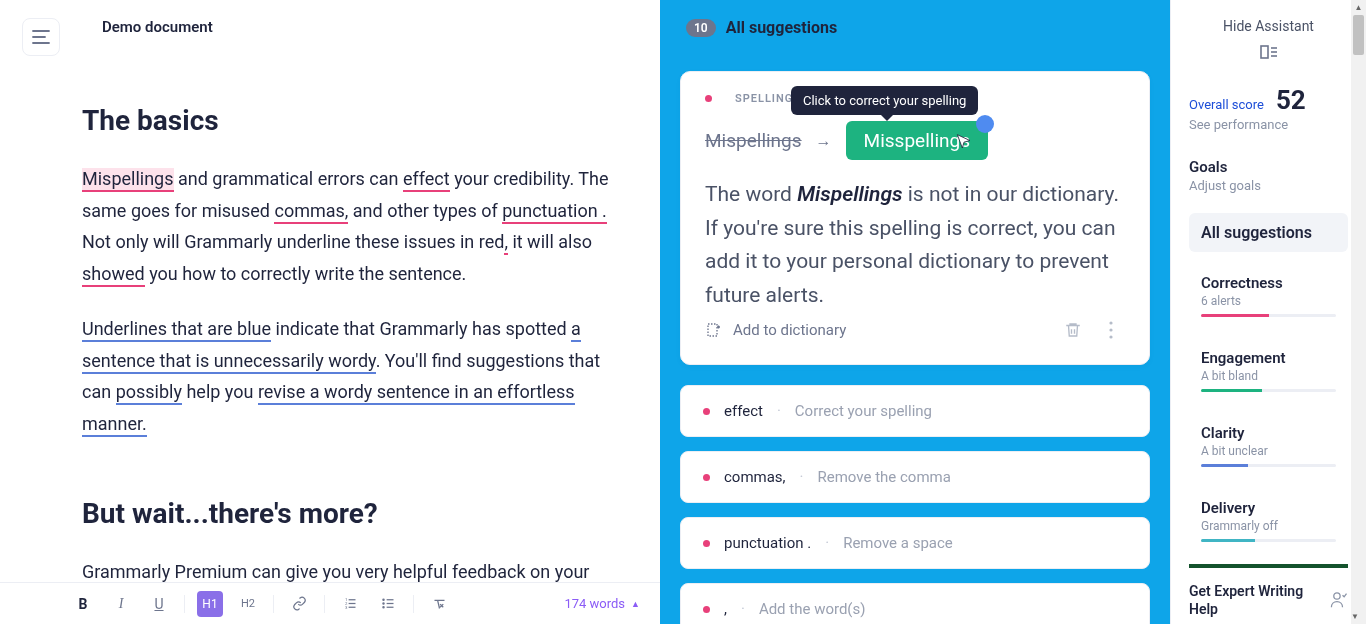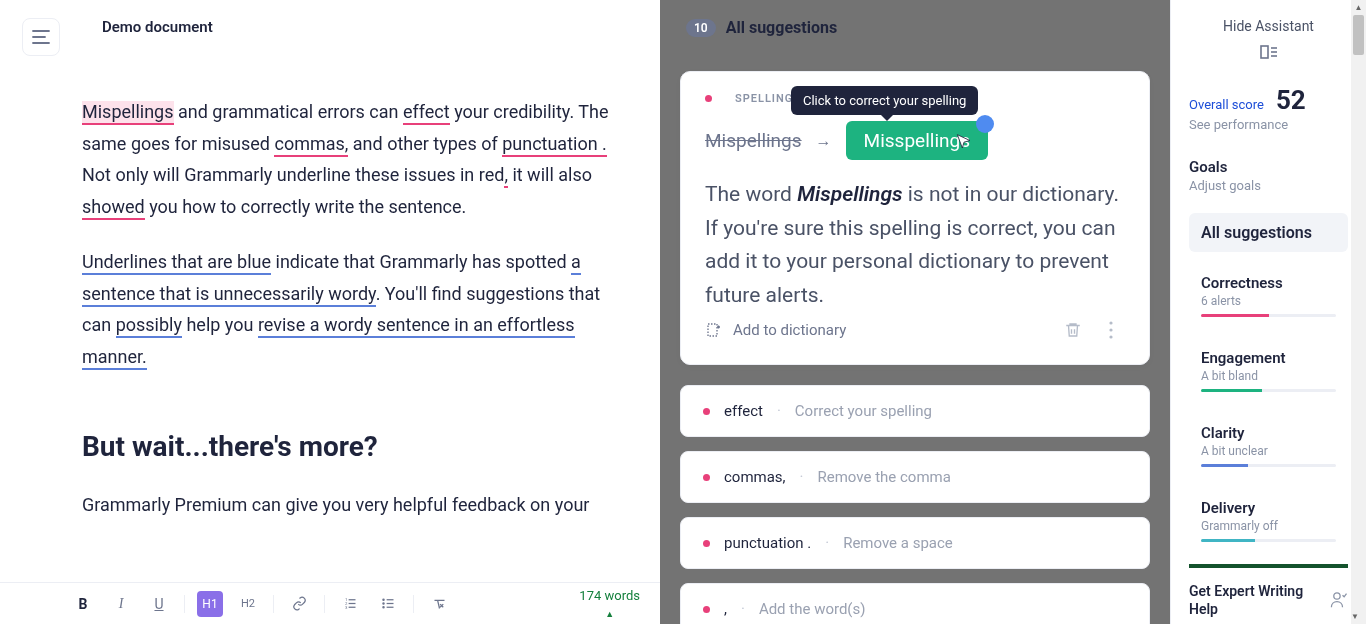--- a/index.html
+++ b/index.html
@@ -30,25 +30,25 @@
 
 
 .toolbar { position:absolute; bottom:0; left:0; right:0; height:42px; border-top:1px solid #eceef4; background:#fff; display:flex; align-items:center; padding:0 20px; gap:12px; }
 .tb-btn { width:26px; height:26px; border-radius:4px; display:flex; align-items:center; justify-content:center; cursor:pointer; font-size:14px; color:#6d758d; }
 .tb-btn.bold { font-weight:700; color:#1f243c; }
 .tb-btn.ital { font-style:italic; font-family: Georgia, serif; }
 .tb-btn.under { text-decoration: underline; }
 .tb-btn.small { font-size:11px; }
 .tb-btn.active { background:#8a6fe8; color:#fff; font-size:12px;}
 .tb-sep { width:1px; height:18px; background:#eceef4; }
-.word-count { margin-left:auto; font-size:13px; color:#15803d; display:flex; align-items:center; gap:6px;flex-direction:column; }
+.word-count { margin-left:auto; font-size:13px; color:#8b5cf6; display:flex; align-items:center; gap:6px; }
 .help-btn { position:absolute; left:18px; bottom:9px; width:24px;height:24px; border:1.5px solid #c5cad6; border-radius:50%; display:flex;align-items:center;justify-content:center; font-size:12px; color:#6d758d; cursor:pointer;}
 
 
-.middle { width: 510px; background:#737373; padding: 18px 20px 0 20px; overflow:hidden;}
+.middle { width: 510px; background:#0ea5e9; padding: 18px 20px 0 20px; overflow:hidden;}
 .mid-header { display:flex; align-items:center; gap:10px; margin-bottom: 34px; padding-left:6px;}
 .count-pill { background:#6d758d; color:#fff; font-size:12px; font-weight:600; border-radius:10px; padding:2px 8px; }
 .mid-title { font-weight:700; font-size:16px; }
 
 .card { background:#fff; border:1px solid #eceef4; border-radius:10px; padding:20px 24px; position:relative; box-shadow:0 2px 6px rgba(0,0,0,0.03); margin-bottom:20px;}
 .card-cat { display:flex; align-items:center; gap:23px; margin-bottom:16px;}
 .red-dot { width:7px; height:7px; border-radius:50%; background:#e8407a; }
 .cat-label { font-size:11px; letter-spacing:1px; color:#8a93a6; font-weight:600; }
 
 .tooltip { position:absolute; top:14px; left:110px; background:#1f243c; color:#fff; font-size:13px; padding:7px 12px; border-radius:6px; white-space:nowrap; }
@@ -113,20 +113,21 @@
         <svg width="18" height="14" viewBox="0 0 18 14" fill="none" stroke-width="1.8" stroke-linecap="round">
             <line x1="1" y1="1" x2="17" y2="1"></line>
             <line x1="1" y1="7" x2="13" y2="7"></line>
             <line x1="1" y1="13" x2="17" y2="13"></line>
           </svg>
       </div>
       <div class="doc-title">Demo document</div>
     </div>
 
     <div class="doc-body">
+      <h1>The basics</h1>
       <p>
         <span class="hl-red-bg">Mispellings</span><span> and grammatical errors can </span><span class="hl-red">effect</span><span> your credibility. The same goes for misused </span><span class="hl-red">commas,</span><span> and other types of </span><span class="hl-red">punctuation .</span><span> Not only will Grammarly underline these issues in red</span><span class="hl-red">,</span><span> it will also </span><span class="hl-red">showed</span><span> you how to correctly write the sentence.</span>
       </p>
       <p>
         <span class="hl-blue">Underlines that are blue</span><span> indicate that Grammarly has spotted </span><span class="hl-blue">a sentence that is unnecessarily wordy</span><span>. You'll find suggestions that can </span><span class="hl-blue">possibly</span><span> help you </span><span class="hl-blue">revise a wordy sentence in an effortless manner</span><span class="hl-blue">.</span>
       </p>
       <h1 class="second">But wait...there's more?</h1>
       <p>Grammarly Premium can give you very helpful feedback on your</p>
     </div>
 

